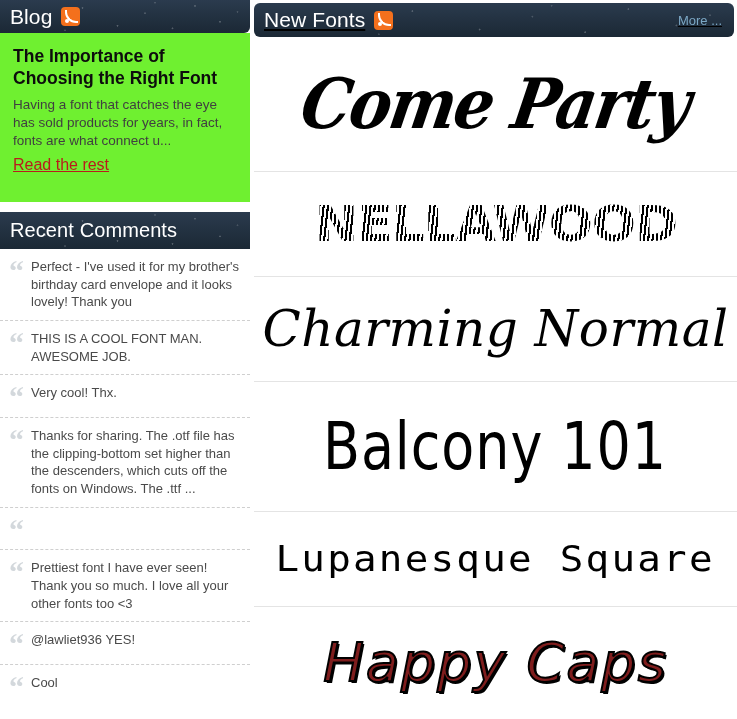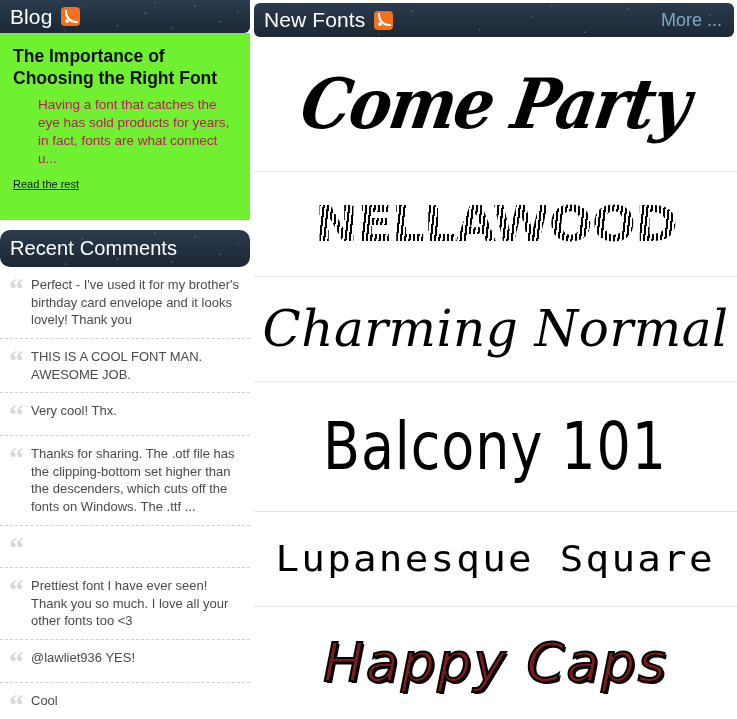--- a/index.html
+++ b/index.html
@@ -54,22 +54,22 @@
       radial-gradient(circle at 88% 66%, rgba(255,255,255,0.22) 0 0.6px, transparent 1.2px),
       radial-gradient(circle at 95% 36%, rgba(255,255,255,0.16) 0 0.6px, transparent 1.2px),
       radial-gradient(circle at 26% 92%, rgba(255,255,255,0.16) 0 0.6px, transparent 1.2px),
       radial-gradient(circle at 62% 8%,  rgba(255,255,255,0.16) 0 0.6px, transparent 1.2px),
       linear-gradient(180deg, #2b3b4e 0%, #243343 42%, #1b2835 100%);
     display: flex;
     align-items: center;
     overflow: hidden;
   }
   .panel-header.blog   { margin: 0; width: 250px; height: 33px; border-radius: 0 0 6px 0; }
-  .panel-header.recent { margin: 10px 0 0 0; width: 250px; height: 37px; border-radius: 10px; }
-  .panel-header.newfonts { margin: 3px 0 0 4px; width: 480px; height: 34px; border-radius: 6px; }
+  .panel-header.recent { margin: 10px 0 0 0; width: 250px; height: 37px; border-radius: 0; }
+  .panel-header.newfonts { margin: 3px 0 0 4px; width: 480px; height: 34px; border-radius: 6px; text-decoration: underline; }
 
   .panel-title {
     color: #ffffff;
     font-size: 21px;
     font-weight: 400;
     letter-spacing: 0.1px;
     padding-left: 10px;
     white-space: nowrap;
   }
   .panel-header.recent .panel-title { font-size: 20px; }
@@ -99,48 +99,47 @@
     border: 2.6px solid #ffffff;
     border-top: none;
     border-right: none;
     border-radius: 0 0 0 11px;
   }
 
   .more-link {
     margin-left: auto;
     margin-right: 12px;
     color: #7ba7c4;
-    font-size: 18px;
+    font-size: 13px;
     text-decoration: none;
     white-space: nowrap;
   }
 
   
   .blog-promo {
     width: 250px;
     background: #6ff030;
     padding: 12px 13px 28px 13px;
   }
   .blog-promo h2 {
     font-size: 17.5px;
     font-weight: bold;
     line-height: 1.26;
     color: #0d0d0d;
     margin-bottom: 7px;
   }
   .blog-promo p {
     font-size: 13.5px;
     line-height: 1.33;
-    color: #be185d;
+    color: #404040;
     margin-bottom: 6px;
-    margin-left: 25px;
   }
   .blog-promo a {
-    font-size: 11px;
-    color: #0f172a;
+    font-size: 16px;
+    color: #b91c1c;
     text-decoration: underline;
     margin-top: 36px;
   }
 
   
   .comment-list { width: 250px; padding: 0; }
 
   .comment-item {
     display: flex;
     align-items: flex-start;

